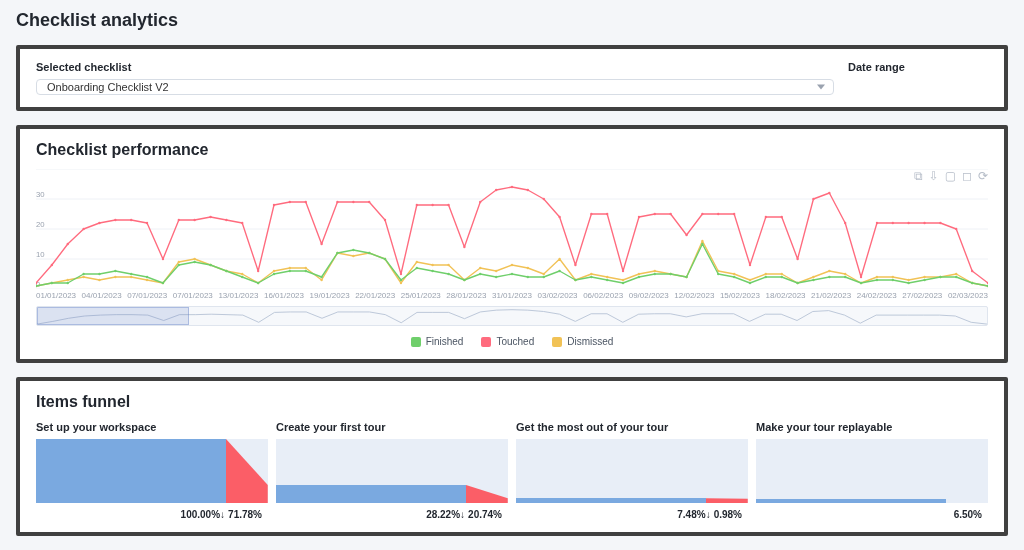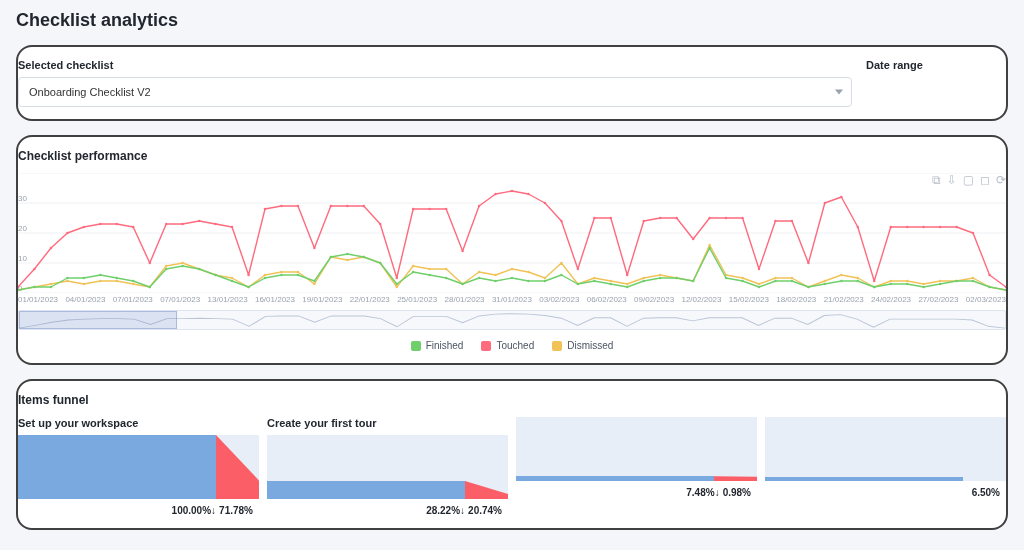--- a/index.html
+++ b/index.html
@@ -1,27 +1,27 @@
 <!DOCTYPE html>
 <html><head>
 <meta charset="utf-8">
 <style>
   * { box-sizing: border-box; margin: 0; padding: 0; }
   body { font-family: -apple-system, BlinkMacSystemFont, "Segoe UI", Arial, sans-serif; background: #f4f6f9; color: #1f2937; font-size: 12px; }
   .page { padding: 10px 16px; }
   h1 { font-size: 18px; font-weight: 700; color: #22272f; margin-bottom: 14px; }
-  .card { background: #fff; border: 2px solid #404040; border-radius: 16px; padding: 12px 0; margin-bottom: 14px; }
+  .card { background: #fff; border: 4px solid #404040; border-radius: 2px; padding: 12px 16px; margin-bottom: 14px; }
   .filters { display: flex; gap: 14px; align-items: flex-start; }
   .filter-group { display: flex; flex-direction: column; gap: 6px; }
   .filter-group.grow { flex: 1; }
   .filter-label { font-size: 11px; font-weight: 600; color: #22272f; }
-  .select-box { position: relative; border: 1px solid #d7dde5; border-radius: 4px; background: #fff; height: 30px; display: flex; align-items: center; padding: 0 34px 0 10px; font-size: 11px; color: #333; }
+  .select-box { position: relative; border: 1px solid #d7dde5; border-radius: 4px; background: #fff; height: 16px; display: flex; align-items: center; padding: 0 34px 0 10px; font-size: 11px; color: #333; }
   .select-box .chev { position: absolute; right: 8px; top: 50%; transform: translateY(-50%); width: 0; height: 0; border-left: 4px solid transparent; border-right: 4px solid transparent; border-top: 5px solid #9aa2af; }
   .select-box .clear { position: absolute; right: 24px; top: 50%; transform: translateY(-50%); font-size: 12px; color: #6b7280; }
-  .card-title { font-size: 12px; font-weight: 700; color: #22272f; margin-bottom: 10px; }
+  .card-title { font-size: 16px; font-weight: 700; color: #22272f; margin-bottom: 10px; }
   .perf-body { position: relative; }
   .toolbar { position: absolute; right: 0; top: 0; display: flex; gap: 6px; color: #b7bec9; font-size: 12px; }
   .toolbar span { cursor: pointer; }
   .chart { position: relative; margin-top: 4px; }
   .chart-svg { width: 100%; height: 120px; display: block; }
   .xlabels { display: flex; justify-content: space-between; font-size: 8px; color: #9aa2af; margin-top: 2px; text-align: right; }
   .xlabels span { flex: 0 0 auto; white-space: nowrap; }
   .scrubber { height: 20px; border: 1px solid #dfe5ee; border-radius: 2px; margin-top: 6px; position: relative; background: #f6f8fb; overflow: hidden; }
   .scrubber .sel { position: absolute; left: 0; top: 0; bottom: 0; width: 16%; background: rgba(100,130,200,0.18); border: 1px solid rgba(100,130,200,0.4); }
   .scrubber svg { width: 100%; height: 100%; display: block; }
@@ -337,32 +337,34 @@
             <svg class="funnel-drop" viewBox="0 0 40 64" preserveAspectRatio="none">
               <polygon points="0,45.9392 40,59.2128 40,64 0,64" fill="#fb5e67"></polygon>
             </svg>
           </div>
           <div class="funnel-stats">
             <span>28.22%</span>
             <span class="drop"><span>↓</span>20.74%</span>
           </div>
         </div>
         <div class="funnel-col">
+          <div class="funnel-title">Get the most out of your tour</div>
           <div class="funnel-bar">
             <div class="funnel-fill" style="height:7.48%; top:92.52%; width:82%"></div>
             <svg class="funnel-drop" viewBox="0 0 40 64" preserveAspectRatio="none">
               <polygon points="0,59.2128 40,59.84 40,64 0,64" fill="#fb5e67"></polygon>
             </svg>
           </div>
           <div class="funnel-stats">
             <span>7.48%</span>
             <span class="drop"><span>↓</span>0.98%</span>
           </div>
         </div>
         <div class="funnel-col">
+          <div class="funnel-title">Make your tour replayable</div>
           <div class="funnel-bar">
             <div class="funnel-fill" style="height:6.5%; top:93.5%; width:82%"></div>
           </div>
           <div class="funnel-stats">
             <span>6.50%</span>
             <span></span>
           </div>
         </div>
       </div>
   </div>

